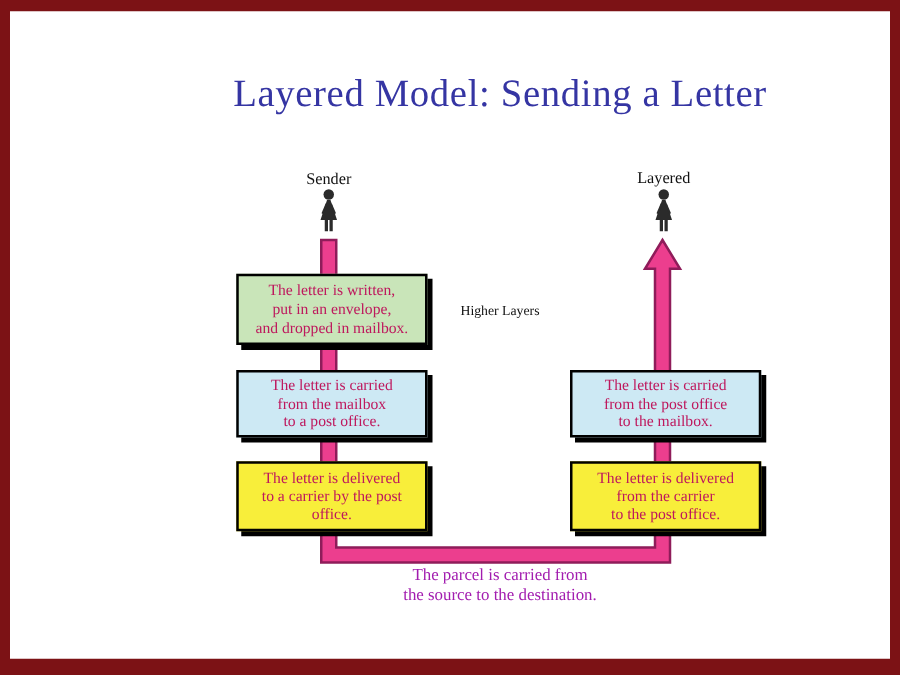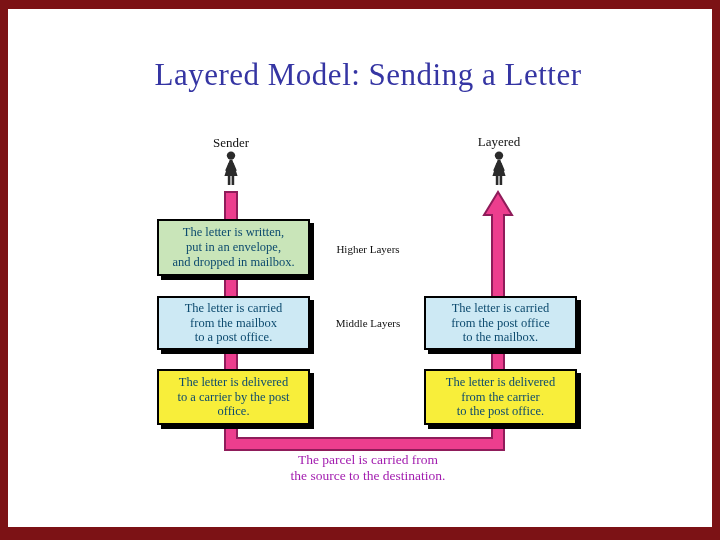--- a/index.html
+++ b/index.html
@@ -11,21 +11,21 @@
     overflow:hidden;
   }
   .slide{
     position:absolute;inset:0;
     border-style:solid;
     border-color:#7c1215;
     border-width:9px 8px 13px 8px;
     background:#ffffff;
     box-sizing:border-box;
   }
-  .stage{position:absolute;inset:0;}
+  .stage{position:absolute;inset:0;margin-left:32px;}
   .title{
     position:absolute;top:48px;left:0;width:720px;
     text-align:center;
     font-size:31px;
     color:#3535a3;
     letter-spacing:0.5px;
   }
   .actor-label{
     position:absolute;width:90px;text-align:center;
     font-size:13px;color:#111;
@@ -37,21 +37,21 @@
   .person.receiver{left:476px;top:142px;}
   .pipe-svg{position:absolute;left:0;top:0;width:720px;height:540px;z-index:1;}
   .box{
     position:absolute;
     width:153px;
     box-sizing:border-box;
     border:2px solid #000;
     box-shadow:4px 4px 0 0 #000;
     display:flex;align-items:center;justify-content:center;
     text-align:center;
-    font-size:12.5px;line-height:1.18;color:#0c4a6e;
+    font-size:12.5px;line-height:1.18;color:#be185d;
     white-space:pre-line;
     z-index:2;
     padding:2px 4px;
   }
   .col-left{left:149px;}
   .col-right{left:416px;}
   .row-0{background:#c9e5b9;height:57px;top:210px;}
   .row-1{background:#cde9f4;height:54px;top:287px;}
   .row-2{background:#f8ee3a;height:56px;top:360px;}
   .layer-label{
@@ -101,21 +101,20 @@
     </svg>
 
     <div class="box col-left row-0">The letter is written,
 put in an envelope,
 and dropped in mailbox.</div>
     <div class="layer-label layer-0">Higher Layers</div>
 
     <div class="box col-left row-1">The letter is carried
 from the mailbox
 to a post office.</div>
-    <div class="layer-label layer-1">Middle Layers</div>
     <div class="box col-right row-1">The letter is carried
 from the post office
 to the mailbox.</div>
 
     <div class="box col-left row-2">The letter is delivered
 to a carrier by the post
 office.</div>
     <div class="box col-right row-2">The letter is delivered
 from the carrier
 to the post office.</div>

